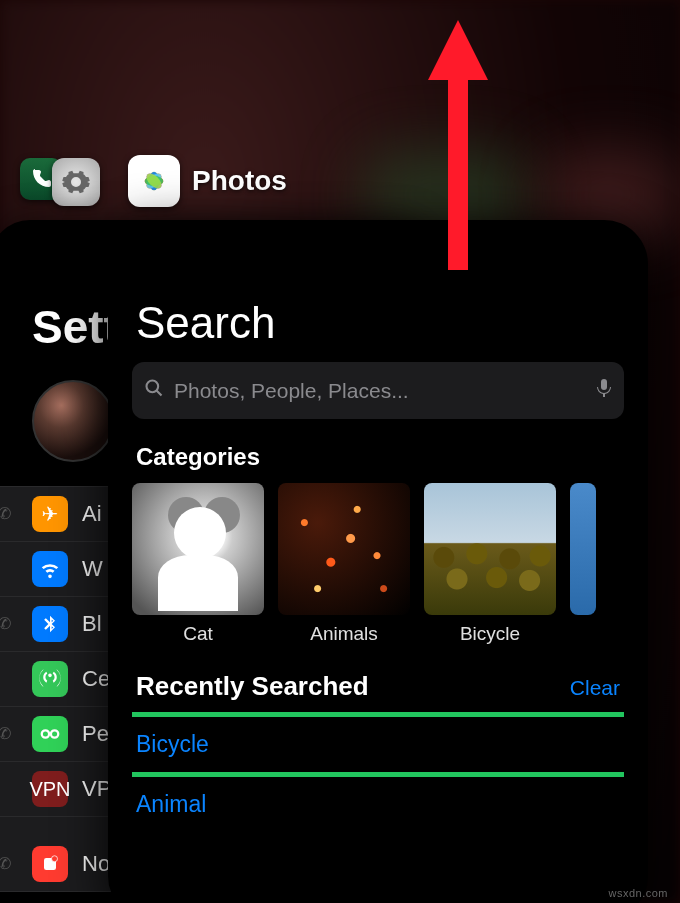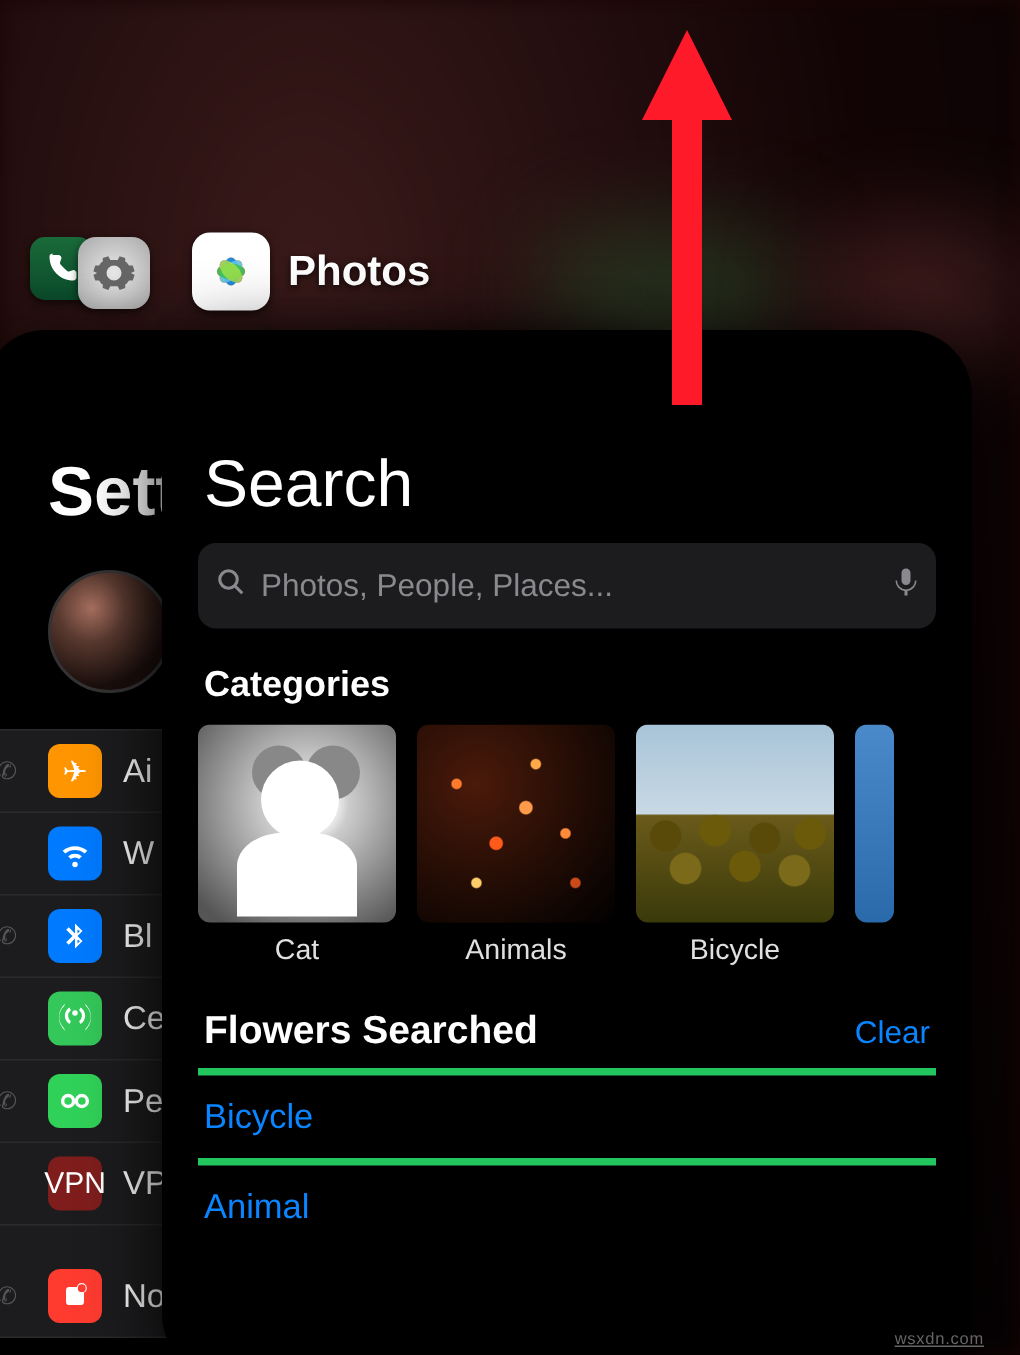--- a/index.html
+++ b/index.html
@@ -117,21 +117,21 @@
 
   .recent-head { display:flex; align-items:baseline; justify-content:space-between; padding:26px 4px 10px; }
   .recent-head .rh { color:#fff; font-size:26px; font-weight:700; }
   .clearbtn { color:#0a84ff; font-size:21px; background:none; border:none; }
   .rline { border-top:5px solid #22c55e; padding:14px 4px; }
   .rlink { color:#0a84ff; font-size:23px; }
 
   
   .arrow { position:absolute; left:428px; top:20px; width:60px; height:250px; pointer-events:none; }
 
-  .watermark { position:absolute; right:24px; bottom:4px; color:#666; font-size:11px; letter-spacing:.5px;text-decoration:underline; }
+  .watermark { position:absolute; right:12px; bottom:4px; color:#666; font-size:11px; letter-spacing:.5px; }
 </style>
 </head>
 <body>
 
 <div class="bg"></div>
 <div class="bg-blob1"></div>
 <div class="bg-blob2"></div>
 
 <div class="phone-back-icon">
   <svg width="24" height="24" viewBox="0 0 24 24" fill="#fff">
@@ -257,21 +257,21 @@
     <div class="cat">
       <div class="thumb cat2"></div>
       <div class="clabel">Bicycle</div>
     </div>
     <div class="cat peek">
       <div class="thumb cat3"></div>
     </div>
   </div>
 
   <div class="recent-head">
-    <div class="rh">Flowers Searched</div>
+    <div class="rh">Recently Searched</div>
     <button class="clearbtn">Clear</button>
   </div>
   <div class="rline">
     <span class="rlink">Bicycle</span>
   </div>
   <div class="rline">
     <span class="rlink">Animal</span>
   </div>
 </div>
 

